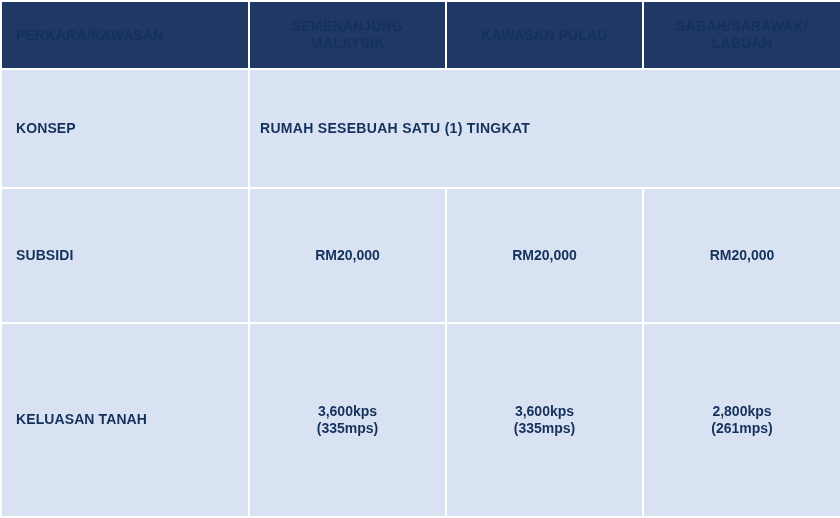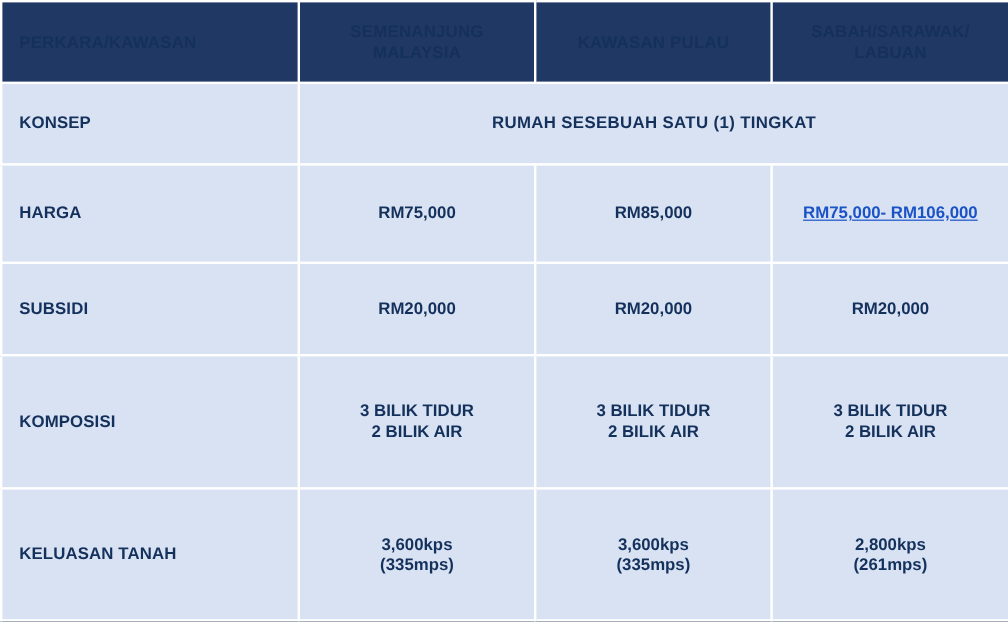--- a/index.html
+++ b/index.html
@@ -55,21 +55,21 @@
     background: #d9e2f3;
     text-align: center;
     line-height: 1.22;
   }
   tbody td.label {
     text-align: left;
     padding-left: 14px;
     letter-spacing: 0.1px;
   }
   tbody td.merged {
-    text-align: center;
+    text-align: left;
     letter-spacing: 0.3px;
   }
   tbody tr.r-konsep td { height: 34px; }
   tbody tr.r-keluasan-rumah td { height: 54px; }
   tbody tr.r-harga td { height: 44px; }
   tbody tr.r-subsidi td { height: 40px; }
   tbody tr.r-jumlah td { height: 54px; }
   tbody tr.r-bayaran td { height: 54px; }
   tbody tr.r-komposisi td { height: 62px; }
   tbody tr.r-tanah td { height: 62px; }
@@ -98,37 +98,25 @@
         <th>SEMENANJUNG MALAYSIA</th>
         <th>KAWASAN PULAU</th>
         <th>SABAH/SARAWAK/ LABUAN</th>
       </tr>
     </thead>
     <tbody>
       <tr class="r-konsep">
         <td class="label">KONSEP</td>
         <td class="merged" colspan="3">RUMAH SESEBUAH SATU (1) TINGKAT</td>
       </tr>
-      <tr class="r-harga">
-        <td class="label">HARGA</td>
-        <td>RM75,000</td>
-        <td>RM85,000</td>
-        <td><span class="link-cell nowrap">RM75,000- RM106,000</span></td>
-      </tr>
       <tr class="r-subsidi">
         <td class="label">SUBSIDI</td>
         <td>RM20,000</td>
         <td>RM20,000</td>
         <td>RM20,000</td>
-      </tr>
-      <tr class="r-komposisi">
-        <td class="label">KOMPOSISI</td>
-        <td>3 BILIK TIDUR<br>2 BILIK AIR</td>
-        <td>3 BILIK TIDUR<br>2 BILIK AIR</td>
-        <td>3 BILIK TIDUR<br>2 BILIK AIR</td>
       </tr>
       <tr class="r-tanah">
         <td class="label">KELUASAN TANAH</td>
         <td>3,600kps<br>(335mps)</td>
         <td>3,600kps<br>(335mps)</td>
         <td>2,800kps<br>(261mps)</td>
       </tr>
     </tbody>
   </table>
 </div>

